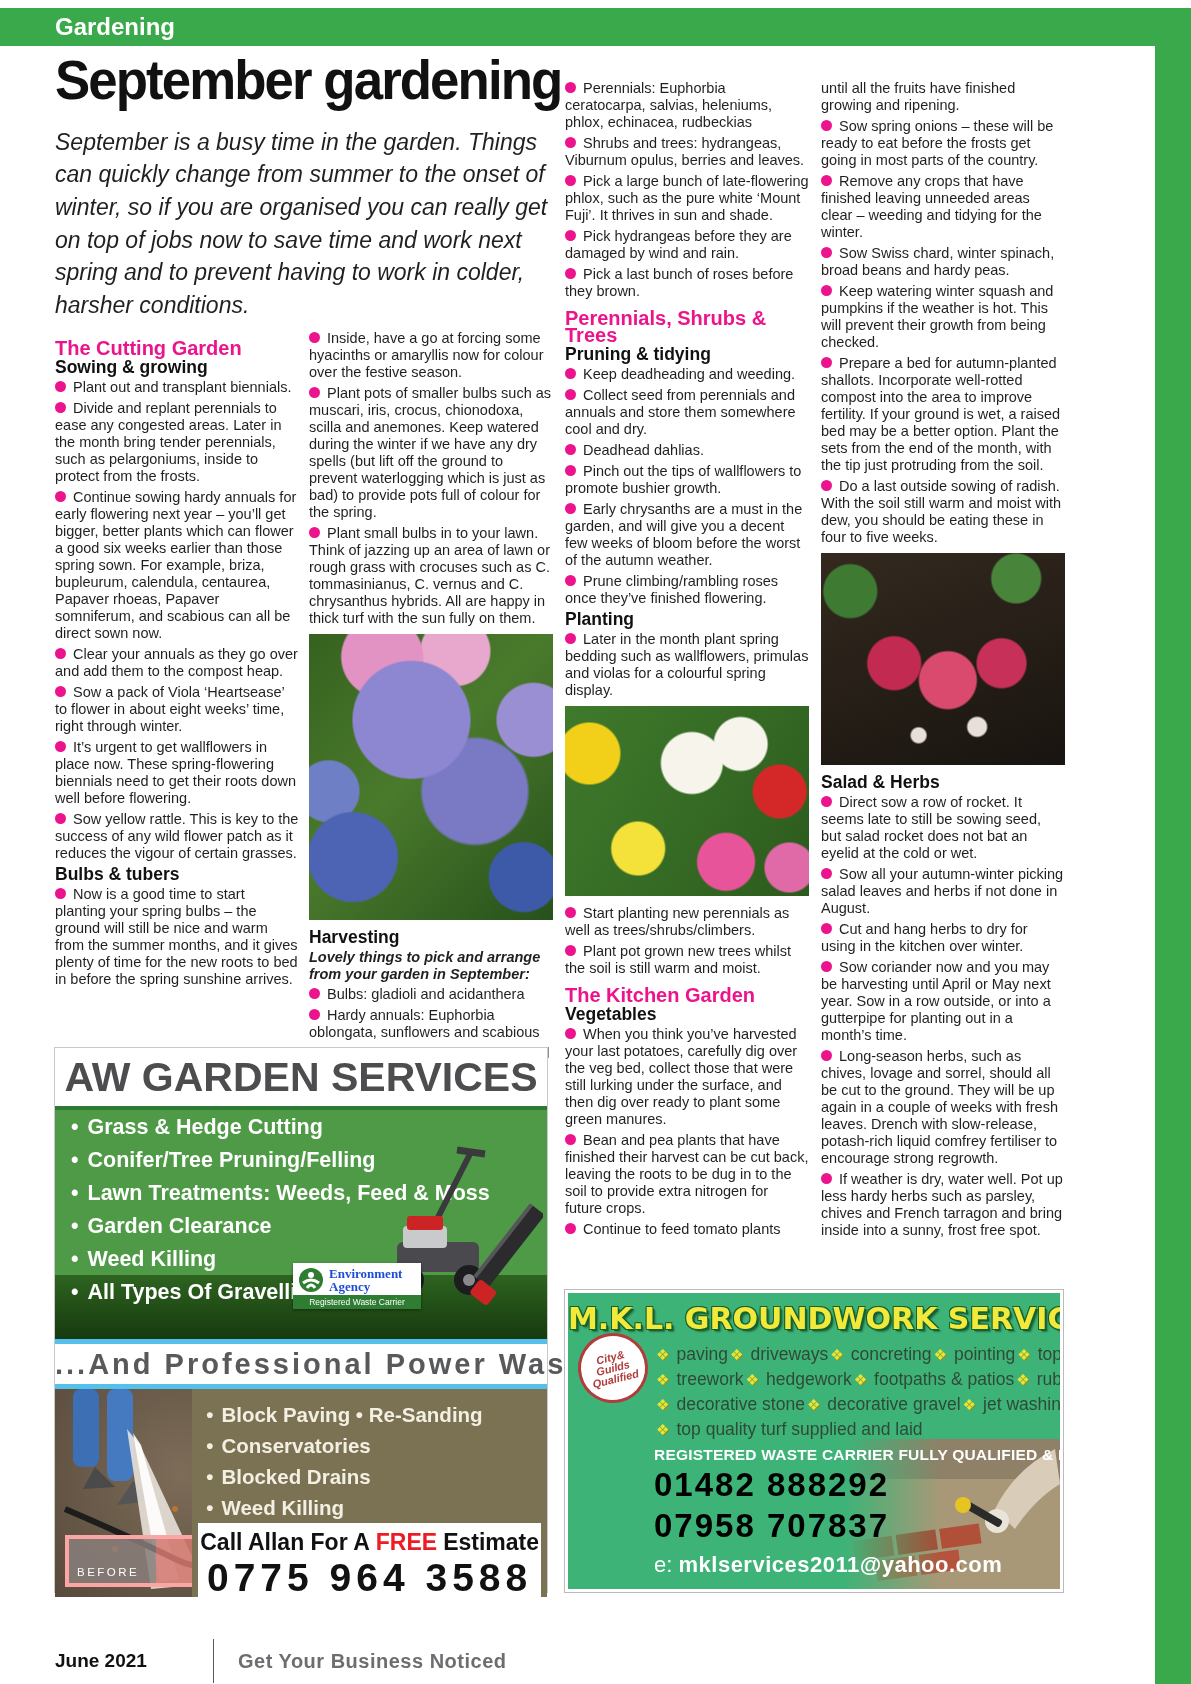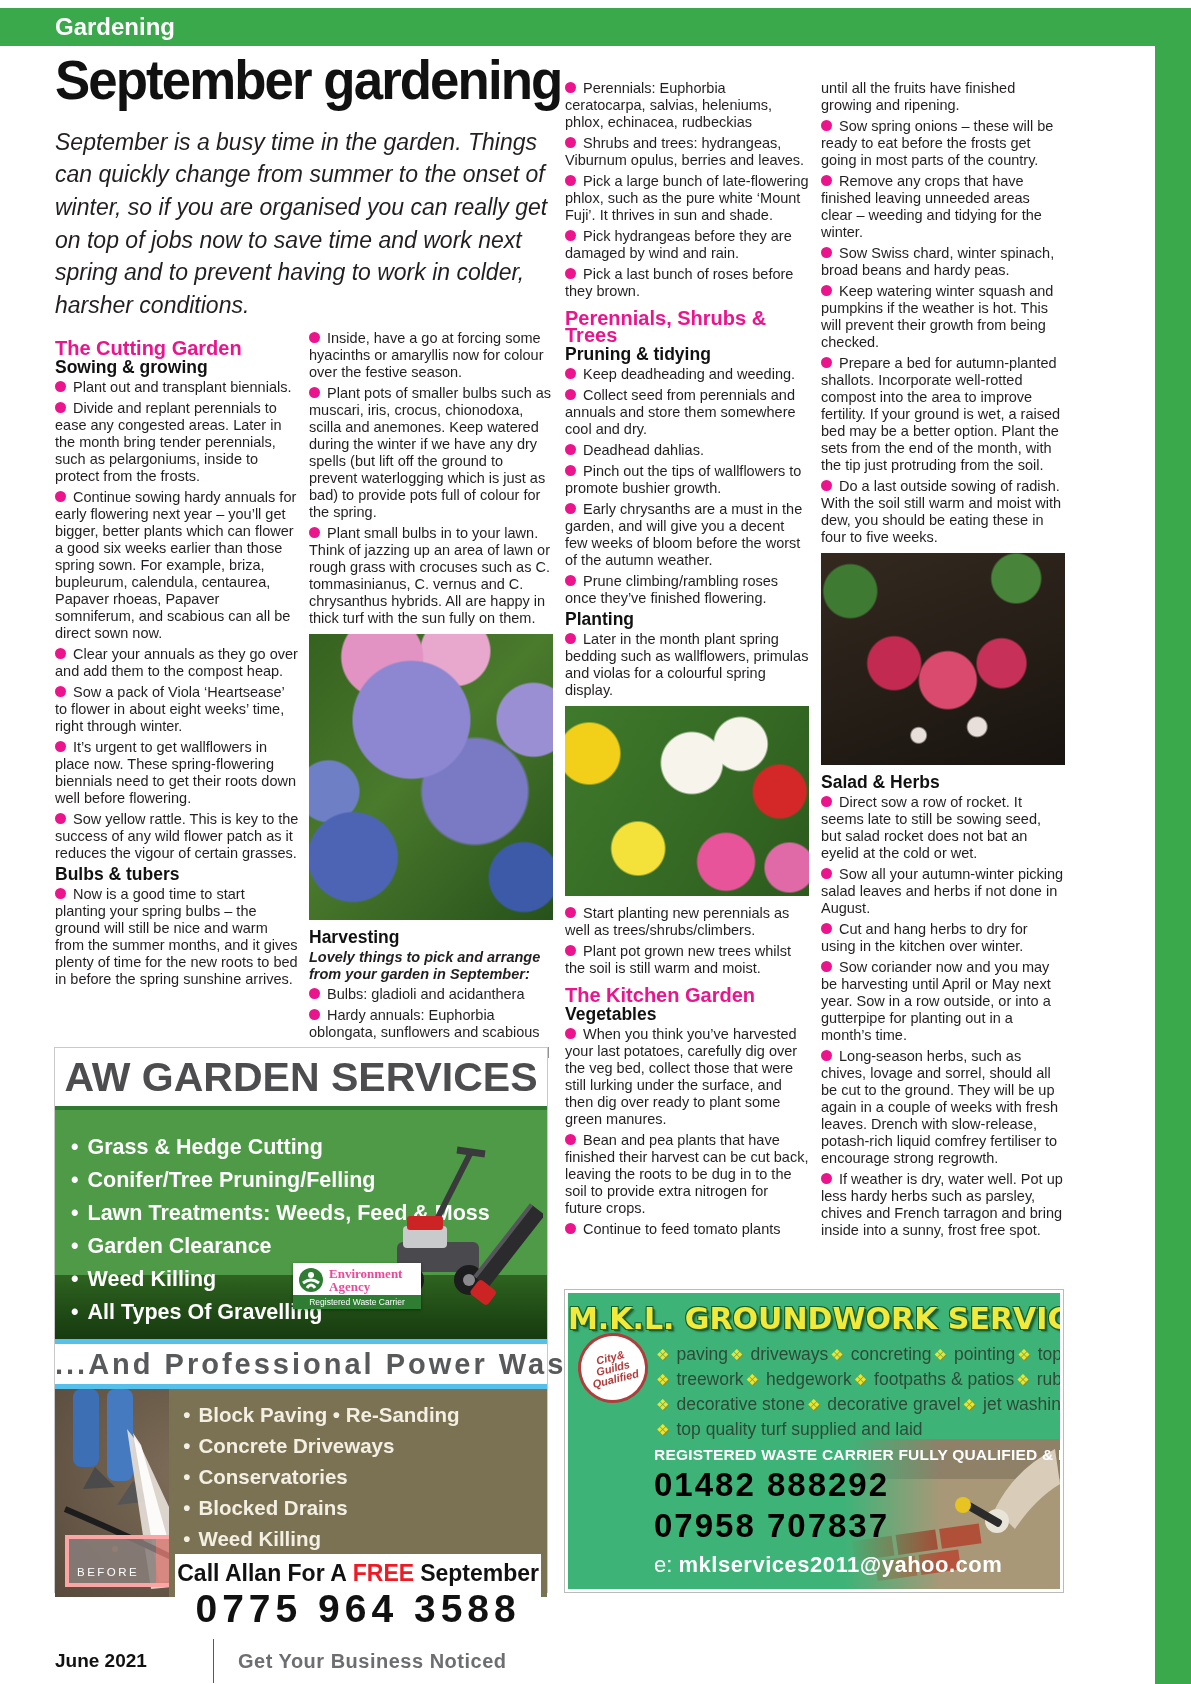--- a/index.html
+++ b/index.html
@@ -53,31 +53,31 @@
     radial-gradient(circle at 74% 52%, #c73058 0 24px, rgba(199,48,88,0) 26px),
     radial-gradient(circle at 64% 82%, #e9dfda 0 9px, rgba(233,223,218,0) 11px),
     radial-gradient(circle at 40% 86%, #e9dfda 0 7px, rgba(233,223,218,0) 9px),
     linear-gradient(160deg,#33291f 0%,#241d16 60%,#191410 100%);}
   
   .aw{position:absolute;left:55px;top:1048px;width:492px;height:544px;background:#4f9a47;
       box-shadow:0 0 0 1px #c9c9c9;}
   .aw-title{background:#ffffff;height:58px;line-height:58px;text-align:center;color:#4d4d4f;
             font-weight:bold;font-size:41px;letter-spacing:0;white-space:nowrap;}
   .aw-green{position:relative;height:229px;border-top:4px solid #2e7a33;}
-  .aw-list{padding:21px 0 0 16px;position:relative;z-index:2;}
+  .aw-list{padding:1px 0 0 16px;position:relative;z-index:2;}
   .aw-item{color:#fff;font-weight:bold;font-size:21.5px;line-height:33px;white-space:nowrap;}
   .aw-item .marker{margin-right:9px;}
   .aw-grass{position:absolute;left:0;right:0;bottom:0;height:64px;
             background:linear-gradient(180deg,#2e6420 0%,#1f4a15 60%,#173a10 100%);
             background-size:100% 100%;}
   .aw-mower{position:absolute;right:4px;top:32px;z-index:3;}
   .ea-badge{position:absolute;left:238px;bottom:30px;width:128px;background:#fff;z-index:4;
             box-shadow:0 1px 3px rgba(0,0,0,.4);}
   .ea-top{display:flex;align-items:center;padding:4px 5px 2px 5px;}
-  .ea-name{font-family:"Liberation Serif",serif;color:#ec4899;font-weight:bold;font-size:13px;line-height:13px;margin-left:5px;}
+  .ea-name{font-family:"Liberation Serif",serif;color:#1d4ed8;font-weight:bold;font-size:13px;line-height:13px;margin-left:5px;}
   .ea-sub{background:#2e7d32;color:#fff;font-size:8.5px;text-align:center;padding:2px 0;}
   .aw-pw{height:40px;background:#ffffff;border-top:5px solid #55c0ea;border-bottom:5px solid #55c0ea;
          text-align:center;line-height:40px;font-weight:bold;font-size:29px;color:#58595b;letter-spacing:3px;white-space:nowrap;}
   .aw-bottom{display:flex;height:208px;}
   .aw-photo{position:relative;width:210px;height:100%;overflow:hidden;background:#6b5a49;}
   .ba{position:absolute;left:10px;bottom:10px;width:182px;height:44px;display:flex;border:4px solid #fca5a5;
       font-size:11.5px;letter-spacing:2.5px;color:#fff;z-index:5;}
   .ba span{flex:1;display:flex;align-items:flex-end;padding:0 0 5px 8px;}
   .ba .ba-before{background:rgba(136,126,122,.85);}
   .ba .ba-after{background:rgba(210,120,110,.88);justify-content:flex-end;padding-right:8px;}
@@ -266,28 +266,27 @@
           <path d="M10 120 Q80 150 120 170 T205 160" stroke="#1d1d1d" stroke-width="6" fill="none"></path>
         </svg>
         <div class="ba">
           <span class="ba-before">BEFORE</span>
           <span class="ba-after">AFTER</span>
         </div>
       </div>
       <div class="aw-right">
         <div class="pw-list">
             <div class="pw-item"><span class="marker">•</span>Block Paving • Re-Sanding</div>
-            <div class="pw-item"><span class="marker">•</span>Concrete Driveways</div>
             <div class="pw-item"><span class="marker">•</span>Conservatories</div>
             <div class="pw-item"><span class="marker">•</span>Blocked Drains</div>
             <div class="pw-item"><span class="marker">•</span>Weed Killing</div>
           </div>
         <div class="cta">
           <div class="cta-line">
-            <span>Call Allan For A</span><span class="free">FREE</span><span>September</span>
+            <span>Call Allan For A</span><span class="free">FREE</span><span>Estimate</span>
           </div>
           <div class="cta-phone">0775 964 3588</div>
         </div>
       </div>
     </div>
   </div>
 
   <div class="mkl">
     <svg class="mkl-photo" width="215" height="150" viewBox="0 0 215 150">
       <defs>

